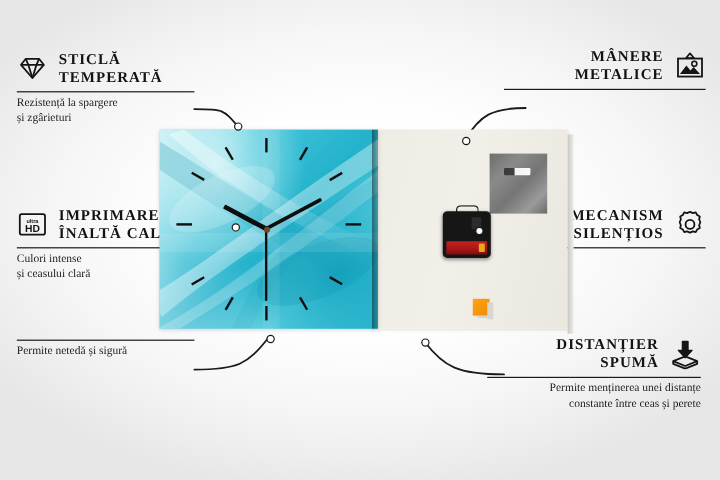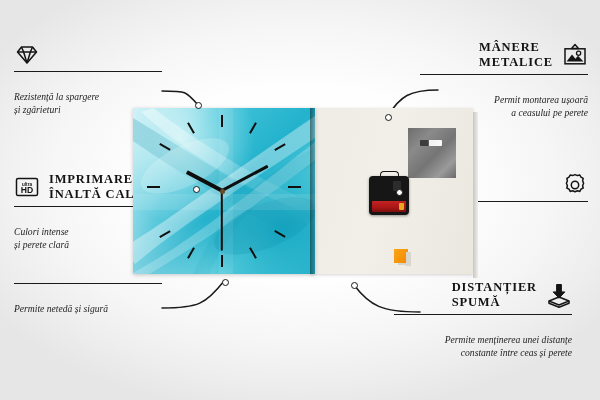--- a/index.html
+++ b/index.html
@@ -19,46 +19,45 @@
   .feat{position:absolute;}
   .feat .head{display:flex;align-items:center;gap:9px;}
   .feat.right .head{flex-direction:row;justify-content:flex-end;}
   .feat .ttl{
     font-family:"Liberation Serif", serif;
     font-weight:700;font-size:12.5px;letter-spacing:.85px;
     color:#131313;line-height:1.22;text-transform:uppercase;
     white-space:pre-line;
   }
   .feat.left .ttl{text-align:left;}
-  .feat.right .ttl{text-align:left;}
+  .feat.right .ttl{text-align:right;}
   .feat .rule{height:1.4px;background:#1a1a1a;margin-top:3px;}
   .feat .sub{
     font-family:"Liberation Serif", serif;
-    font-size:9.6px;color:#1d1d1d;line-height:1.33;margin-top:19px;
+    font-size:9.6px;color:#1d1d1d;line-height:1.33;margin-top:3px;
     white-space:pre-line;
-    font-style:italic;
   }
   .feat.left .sub{text-align:left;}
   .feat.right .sub{text-align:right;}
   .ic{width:26px;height:26px;flex:0 0 26px;display:block;}
   .ic svg{display:block;width:26px;height:26px;}
 
   
   #f-glass{left:14px;top:42px;width:160px;}
   #f-glass .rule{width:148px;}
   #f-print{left:14px;top:172px;width:168px;}
   #f-print .rule{width:152px;}
   #f-edge{left:14px;top:280px;width:160px;}
   #f-edge .rule{width:148px;}
 
   #f-hang{right:12px;top:40px;width:176px;}
   #f-hang .rule{width:168px;margin-left:auto;}
   #f-mech{right:12px;top:172px;width:168px;}
   #f-mech .rule{width:150px;margin-left:auto;}
-  #f-foam{right:28px;top:280px;width:184px;}
+  #f-foam{right:16px;top:280px;width:184px;}
   #f-foam .rule{width:178px;margin-left:auto;}
 
   
   #photo{position:absolute;left:133px;top:108px;width:340px;height:168px;}
   #backpanel{
     position:absolute;left:177px;top:0;width:163px;height:166px;
     background:linear-gradient(105deg,#eeece4 0%,#f1efe8 45%,#e9e7de 100%);
     box-shadow:0 1px 3px rgba(0,0,0,.16);
   }
   #backpanel:after{
@@ -152,41 +151,43 @@
       <span class="ic">
         <svg viewBox="0 0 26 26">
           <g fill="none" stroke="#141414" stroke-width="1.5" stroke-linejoin="round">
             <path d="M3.5,10 L13,21 L22.5,10 L18.5,5 L7.5,5 Z"></path>
             <path d="M3.5,10 L22.5,10"></path>
             <path d="M7.5,5 L9.6,10 L13,21"></path>
             <path d="M18.5,5 L16.4,10 L13,21"></path>
           </g>
         </svg>
       </span>
+      <div class="ttl">STICLĂ
+TEMPERATĂ</div>
     </div>
     <div class="rule"></div>
     <div class="sub">Rezistență la spargere
 și zgârieturi</div>
   </div>
 
   <div class="feat left" id="f-print">
     <div class="head">
       <span class="ic">
         <svg viewBox="0 0 26 26">
           <rect x="2.5" y="4.5" width="21" height="17" rx="1.6" fill="none" stroke="#141414" stroke-width="1.5"></rect>
           <text x="13" y="11.6" text-anchor="middle" font-family="Liberation Sans, sans-serif" font-size="4.6" font-weight="700" fill="#141414">ultra</text>
           <text x="13" y="19.2" text-anchor="middle" font-family="Liberation Sans, sans-serif" font-size="8.6" font-weight="700" fill="#141414">HD</text>
         </svg>
       </span>
       <div class="ttl">IMPRIMARE DE
 ÎNALTĂ CALITATE</div>
     </div>
     <div class="rule"></div>
     <div class="sub">Culori intense
-și perete clară</div>
+și ceasului clară</div>
   </div>
 
   <div class="feat left" id="f-edge">
     <div class="rule"></div>
     <div class="sub">Permite netedă și sigură</div>
   </div>
 
   <div class="feat right" id="f-hang">
     <div class="head">
       <div class="ttl">MÂNERE
@@ -194,26 +195,26 @@
       <span class="ic">
         <svg viewBox="0 0 26 26">
           <path d="M13,2.5 L9.5,6.5 L16.5,6.5 Z" fill="none" stroke="#141414" stroke-width="1.4" stroke-linejoin="round"></path>
           <rect x="3" y="6.8" width="20" height="15" fill="none" stroke="#141414" stroke-width="1.5"></rect>
           <path d="M4.6,19.6 L10,12.6 L13.4,16.8 L16,13.8 L21.4,19.6 Z" fill="#141414"></path>
           <circle cx="16.6" cy="11.2" r="2.1" fill="none" stroke="#141414" stroke-width="1.3"></circle>
         </svg>
       </span>
     </div>
     <div class="rule"></div>
-    <div class="sub">Permit montarea ușoară
-a ceasului pe perete</div>
   </div>
 
   <div class="feat right" id="f-mech">
     <div class="head">
+      <div class="ttl">MECANISM
+SILENȚIOS</div>
       <span class="ic">
         <svg viewBox="0 0 26 26">
           <path d="M13,2.6 l2.5,1 2.3,-0.6 1.2,2.2 2.2,1.2 -0.6,2.3 1,2.5 -1,2.5 0.6,2.3 -2.2,1.2 -1.2,2.2 -2.3,-0.6 -2.5,1 -2.5,-1 -2.3,0.6 -1.2,-2.2 -2.2,-1.2 0.6,-2.3 -1,-2.5 1,-2.5 -0.6,-2.3 2.2,-1.2 1.2,-2.2 2.3,0.6 Z" fill="none" stroke="#141414" stroke-width="1.5" stroke-linejoin="round"></path>
           <circle cx="13" cy="13" r="3.7" fill="none" stroke="#141414" stroke-width="1.5"></circle>
         </svg>
       </span>
     </div>
     <div class="rule"></div>
   </div>
 

